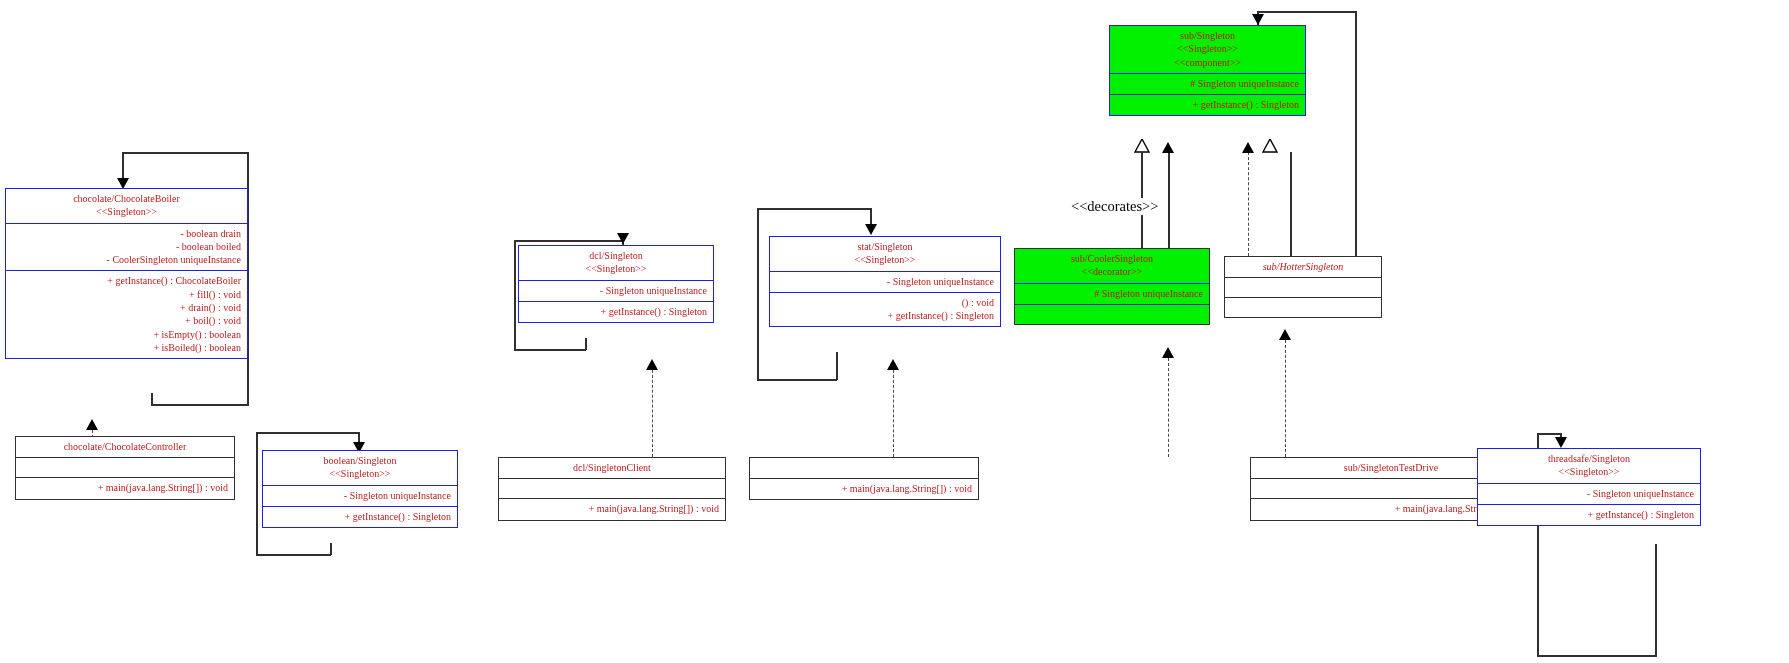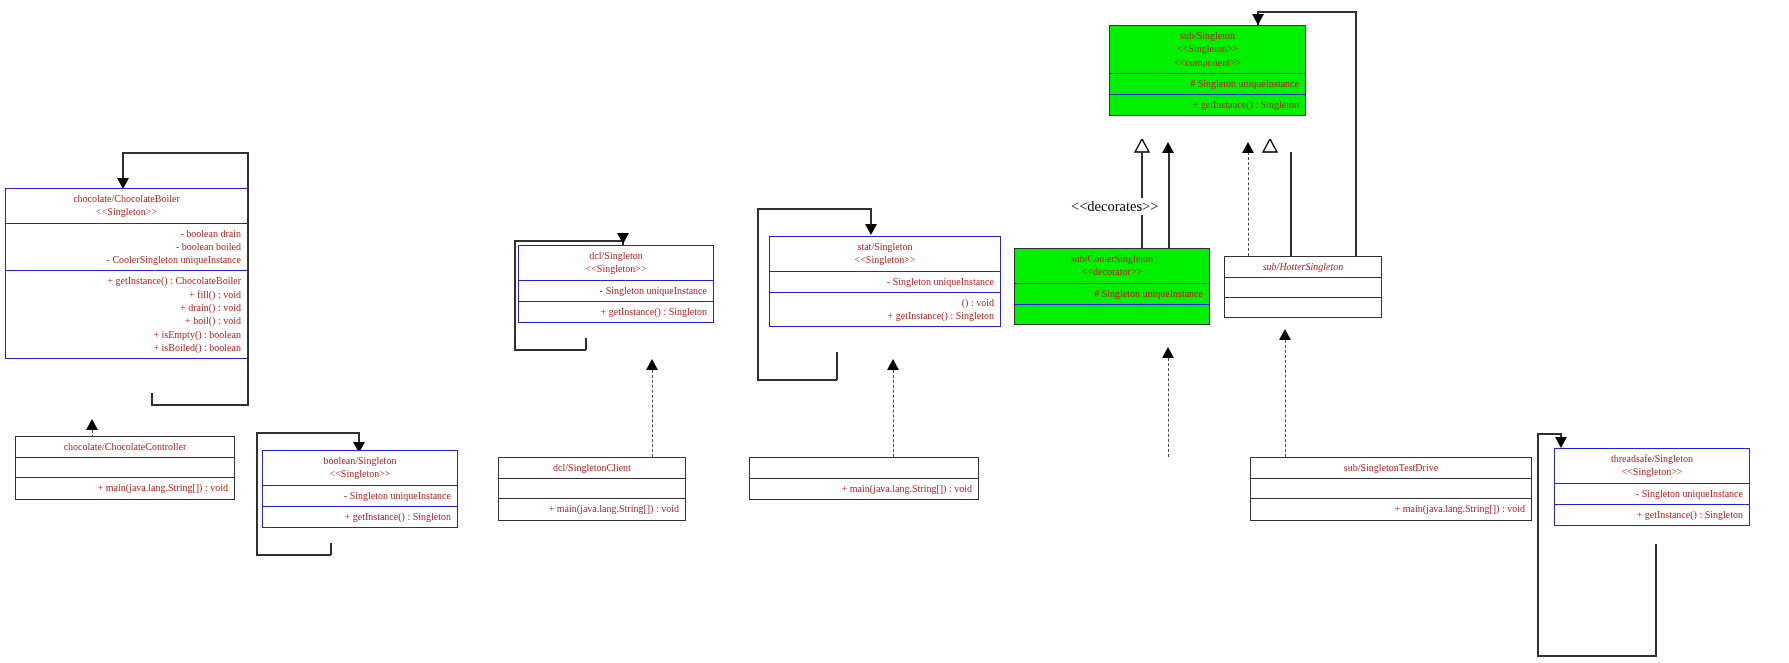--- a/index.html
+++ b/index.html
@@ -153,21 +153,21 @@
       <span class="row">- Singleton uniqueInstance</span>
     </div>
     <div class="sec body-sec">
       <span class="row">+ getInstance() : Singleton</span>
     </div>
   </div>
 
   <div class="dln v" style="left:652px;top:370px;height:87px;"></div>
   <div class="arrow-up" style="left:646px;top:359px;"></div>
 
-  <div class="cls black" style="left:498px;top:457px;width:188px;">
+  <div class="cls black" style="left:498px;top:457px;width:228px;">
     <div class="sec hdr">
       <span class="nm">dcl/SingletonClient</span>
     </div>
     <div class="sec empty-sec"></div>
     <div class="sec body-sec">
       <span class="row">+ main(java.lang.String[]) : void</span>
     </div>
   </div>
 
   <div class="ln v" style="left:757px;top:208px;height:172px;"></div>
@@ -275,21 +275,21 @@
     </div>
   </div>
 
   <div class="ln v" style="left:1537px;top:433px;height:223px;"></div>
   <div class="ln h" style="left:1537px;top:433px;width:25px;"></div>
   <div class="ln v" style="left:1560px;top:433px;height:10px;"></div>
   <div class="arrow-down" style="left:1555px;top:437px;"></div>
   <div class="ln h" style="left:1537px;top:655px;width:120px;"></div>
   <div class="ln v" style="left:1655px;top:544px;height:112px;"></div>
 
-  <div class="cls blue" style="left:1554px;top:448px;width:196px;">
+  <div class="cls blue" style="left:1477px;top:448px;width:224px;">
     <div class="sec hdr">
       <span class="nm">threadsafe/Singleton</span>
       <span class="st">&lt;&lt;Singleton&gt;&gt;</span>
     </div>
     <div class="sec body-sec">
       <span class="row">- Singleton uniqueInstance</span>
     </div>
     <div class="sec body-sec">
       <span class="row">+ getInstance() : Singleton</span>
     </div>

